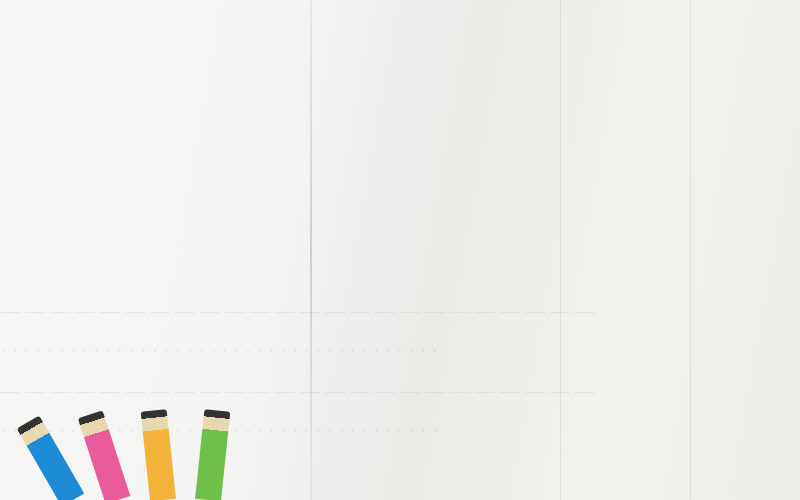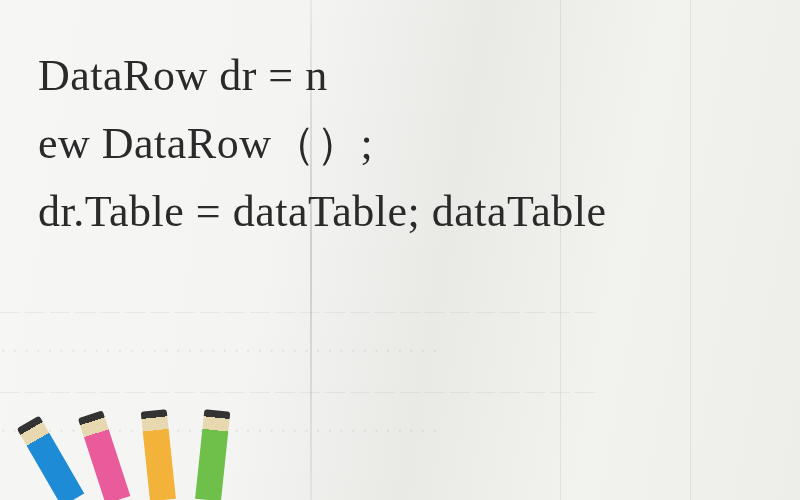--- a/index.html
+++ b/index.html
@@ -76,22 +76,19 @@
 
   <div class="fold"></div>
   <div class="page-edge" style="left:560px"></div>
   <div class="page-edge" style="left:690px"></div>
 
   <div class="bgline" style="top:300px">— — — — — — — — — — — — — — — — — — — — — — — —</div>
   <div class="bgline" style="top:340px">· · · · · · · · · · · · · · · · · · · · · · · · · · · · · · · · · · · · · ·</div>
   <div class="bgline" style="top:380px">— — — — — — — — — — — — — — — — — — — — — — — —</div>
   <div class="bgline" style="top:420px">· · · · · · · · · · · · · · · · · · · · · · · · · · · · · · · · · · · · · ·</div>
 
-  <div class="code"><span>DataRow dr = n</span>
-<span>ew DataRow（）;</span>
-<span>dr.Table = dataTable; dataTable</span></div>
 
   <div class="pencil" style="left: 60px; transform: rotate(-30deg); background: linear-gradient(to top, rgb(29, 139, 214) 0%, rgb(29, 139, 214) 78%, rgb(232, 216, 176) 78%, rgb(232, 216, 176) 92%, rgb(51, 51, 51) 92%);"></div>
   <div class="pencil" style="left: 105px; transform: rotate(-18deg); background: linear-gradient(to top, rgb(233, 91, 154) 0%, rgb(233, 91, 154) 78%, rgb(232, 216, 176) 78%, rgb(232, 216, 176) 92%, rgb(51, 51, 51) 92%);"></div>
   <div class="pencil" style="left: 150px; transform: rotate(-6deg); background: linear-gradient(to top, rgb(243, 178, 58) 0%, rgb(243, 178, 58) 78%, rgb(232, 216, 176) 78%, rgb(232, 216, 176) 92%, rgb(51, 51, 51) 92%);"></div>
   <div class="pencil" style="left: 195px; transform: rotate(6deg); background: linear-gradient(to top, rgb(111, 191, 75) 0%, rgb(111, 191, 75) 78%, rgb(232, 216, 176) 78%, rgb(232, 216, 176) 92%, rgb(51, 51, 51) 92%);"></div>
 
 </div>
 
 </body></html>

